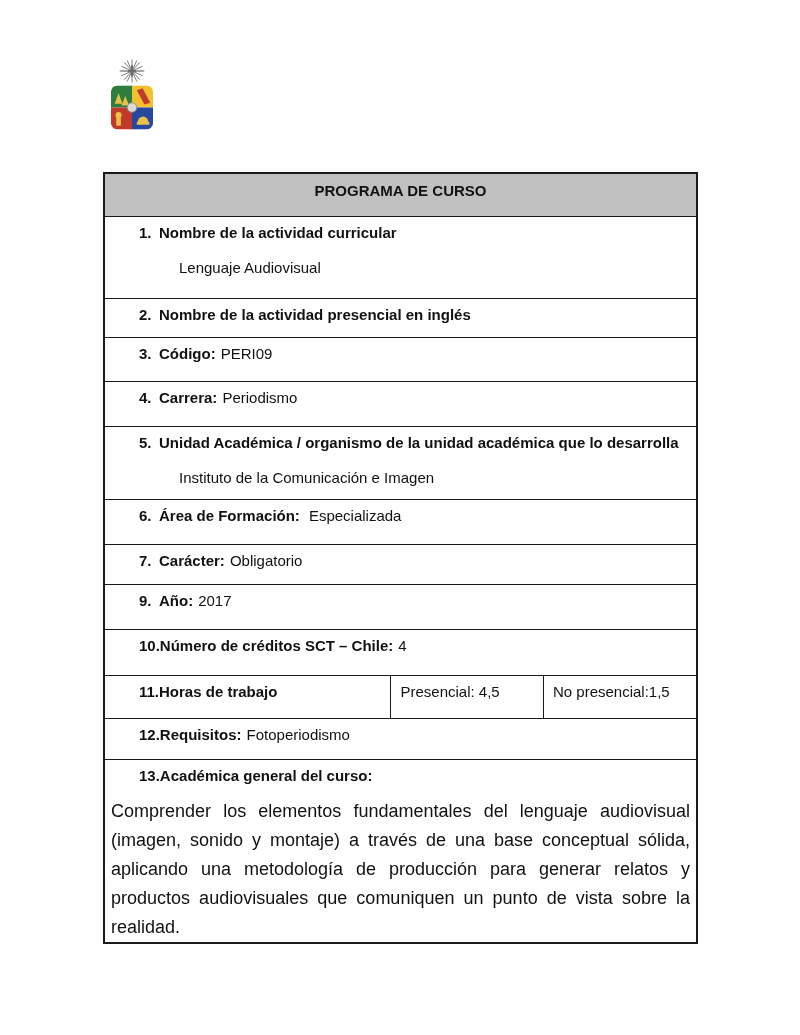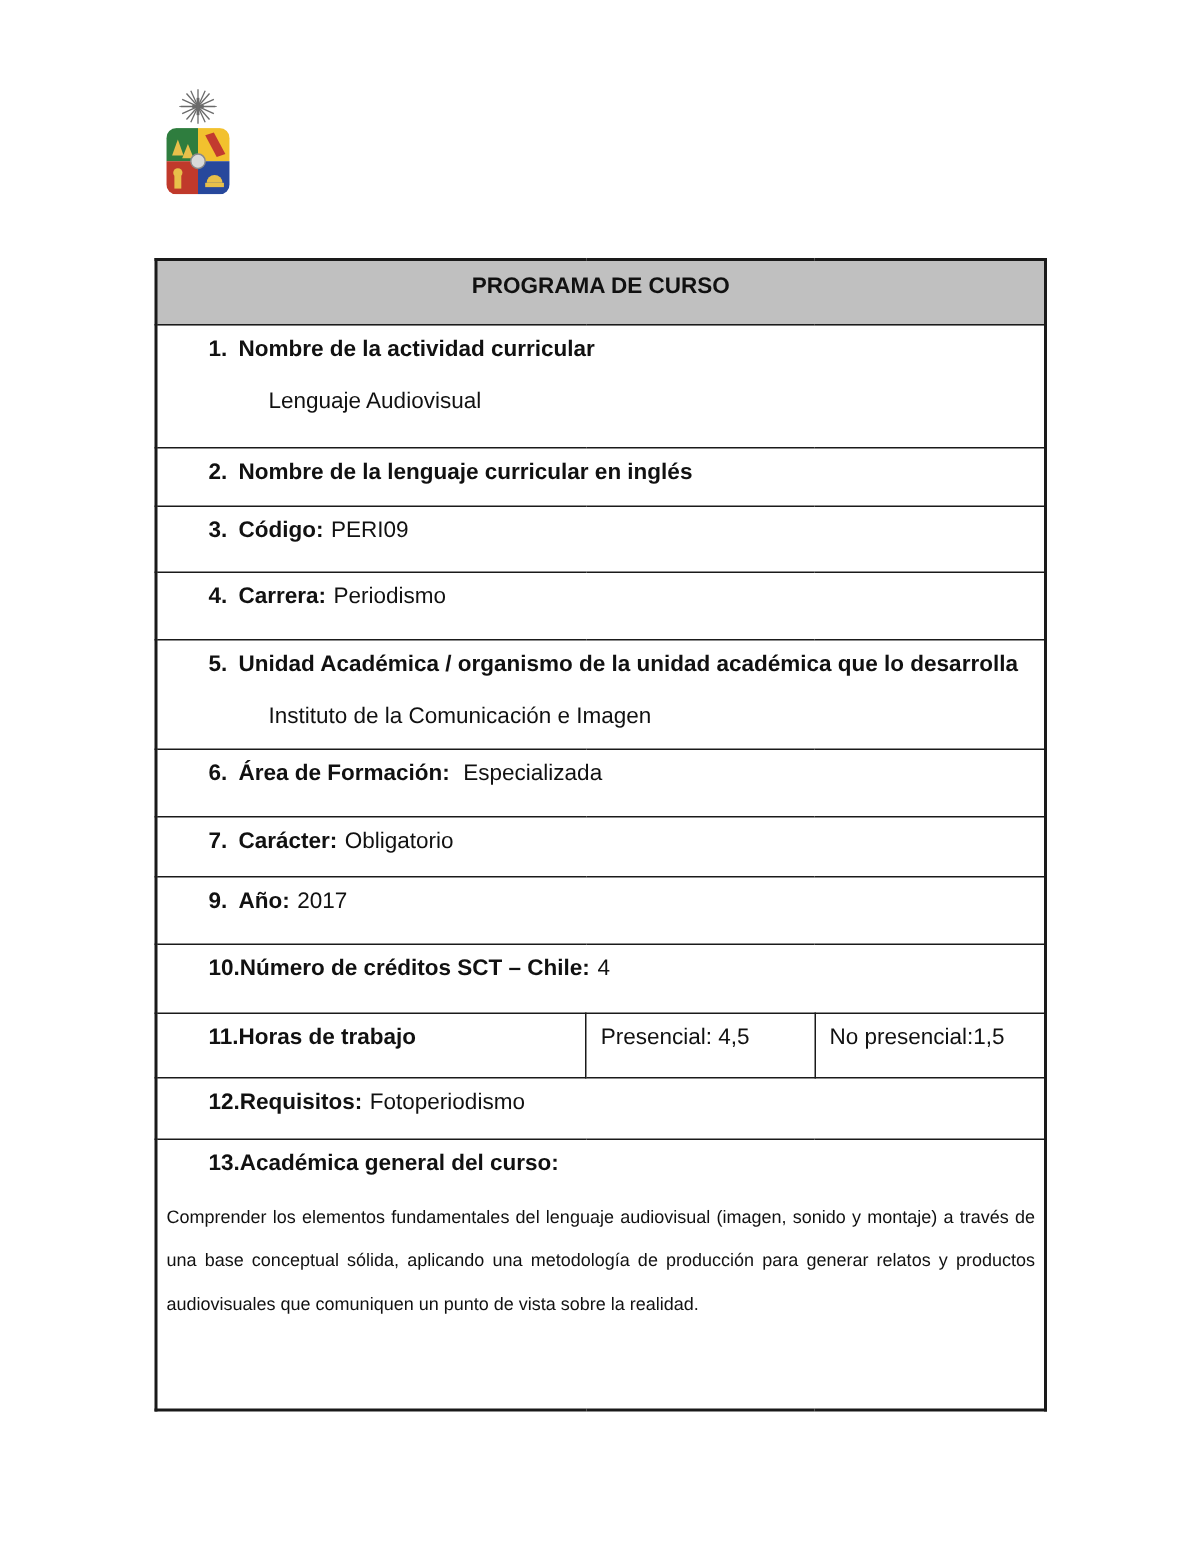--- a/index.html
+++ b/index.html
@@ -51,21 +51,21 @@
   .lbl{font-weight:bold;line-height:20px;padding-left:28px;}
   .num{display:inline-block;min-width:20px;}
   .v{font-weight:normal;margin-left:5px;}
   .val2{font-weight:normal;margin:15px 0 0 68px;line-height:20px;}
   .cell-plain{font-weight:normal;padding-left:9px;padding-top:7px;}
   .para{
     font-weight:normal;
     margin-top:11px;
     text-align:justify;
     line-height:29px;
-    font-size:12px;
+    font-size:18px;
   }
 </style>
 </head>
 <body>
 
 <div class="page">
 
   <div class="logo">
     <svg width="48" height="74" viewBox="0 0 50 76" aria-hidden="true">
 
@@ -122,21 +122,21 @@
 
     <tr>
           <td colspan="3" style="height:75px">
       <div class="lbl"><span class="num">1.</span><span>Nombre de la actividad curricular</span></div>
       <div class="val2">Lenguaje Audiovisual</div>
     </td>
         </tr>
 
     <tr>
           <td colspan="3" style="height:32px">
-      <div class="lbl"><span class="num">2.</span><span>Nombre de la lenguaje curricular en inglés</span></div>
+      <div class="lbl"><span class="num">2.</span><span>Nombre de la actividad presencial en inglés</span></div>
     </td>
         </tr>
 
     <tr>
           <td colspan="3" style="height:37px">
       <div class="lbl"><span class="num">3.</span><span>Código:</span><span class="v">PERI09</span></div>
     </td>
         </tr>
 
     <tr>

